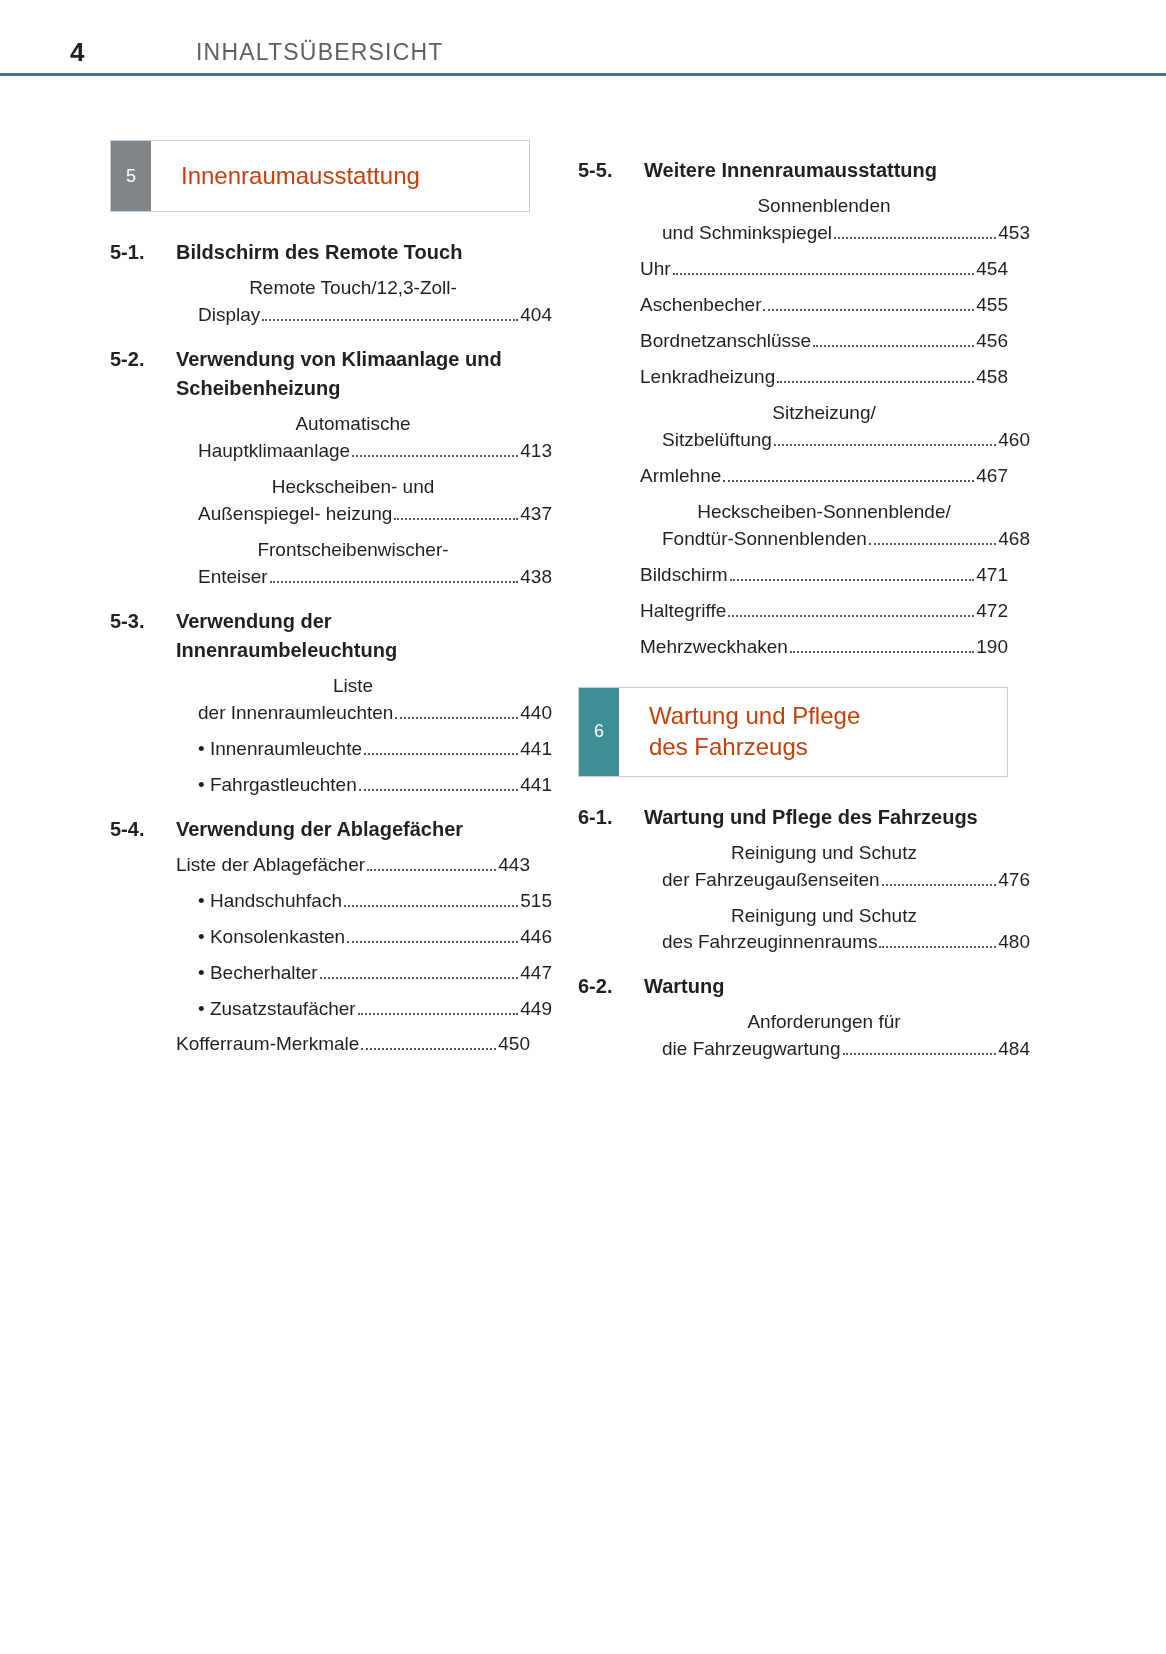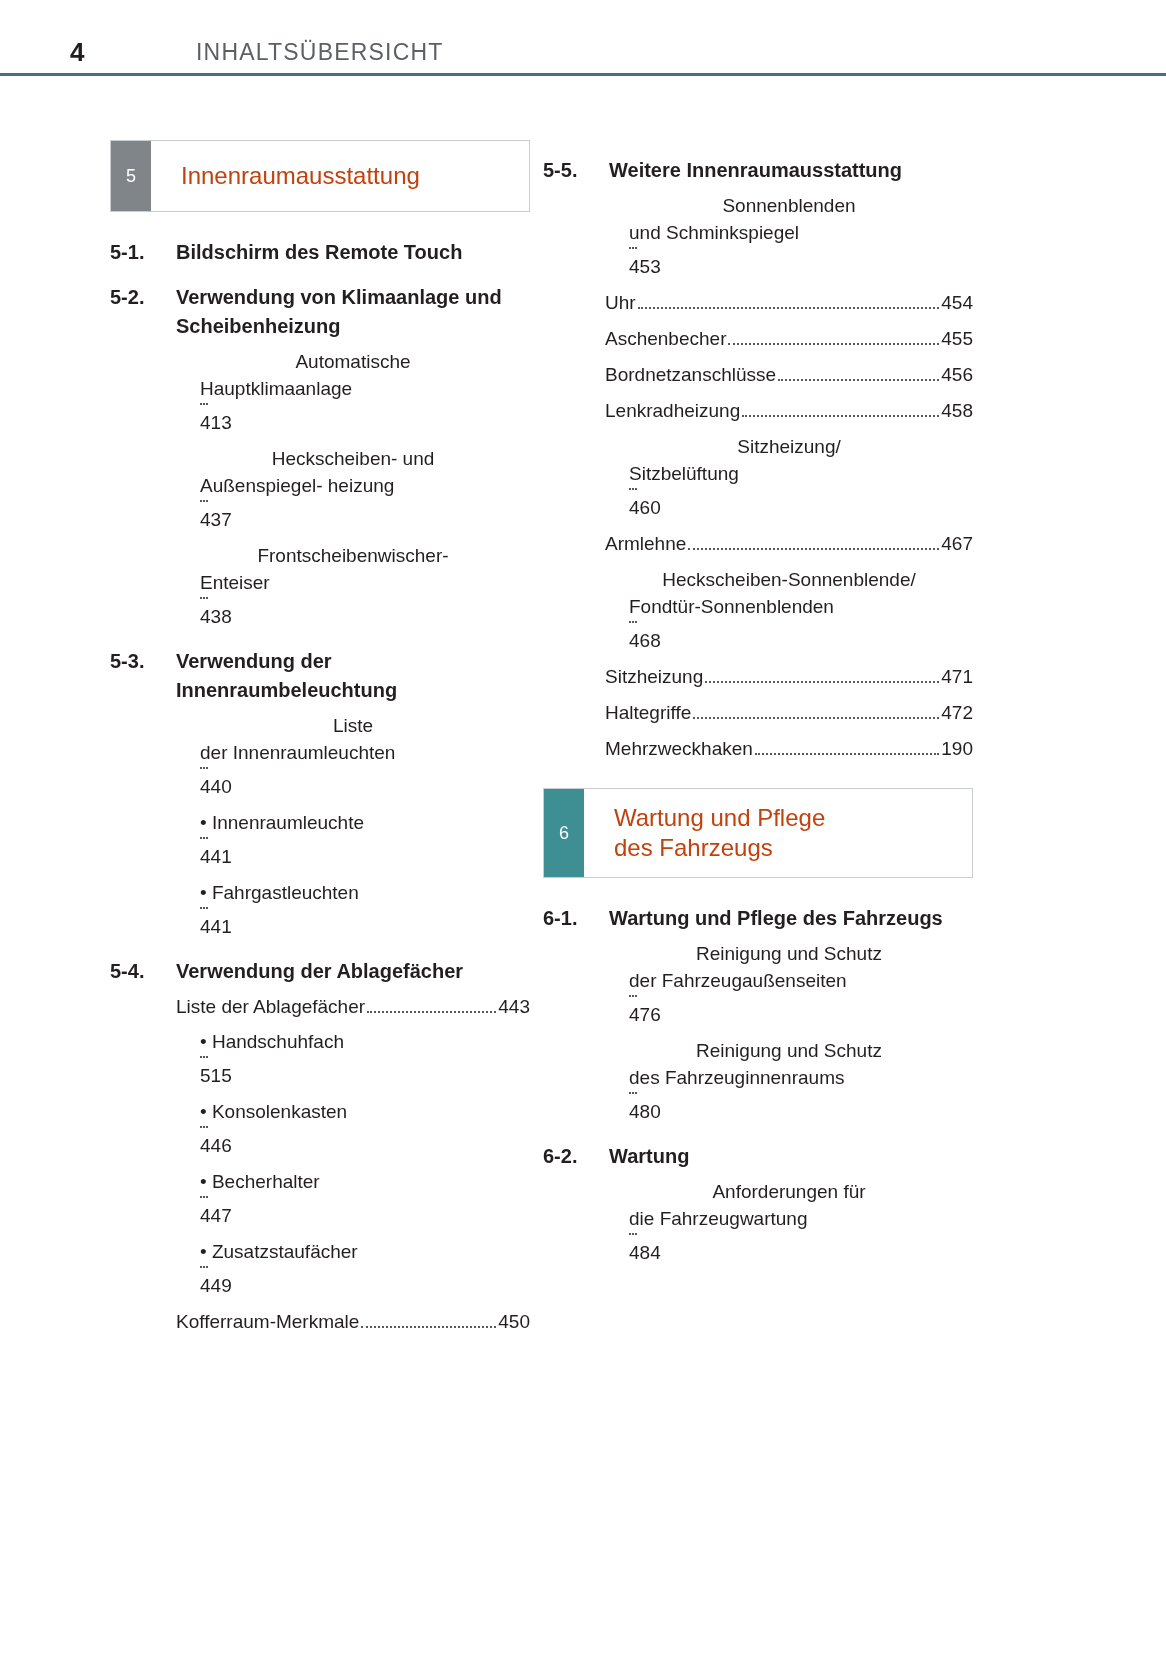--- a/index.html
+++ b/index.html
@@ -57,21 +57,21 @@
     background: #4b6e86;
   }
 
   
   .col {
     position: absolute;
     top: 140px;
     width: 420px;
   }
   .col-left { left: 110px; }
-  .col-right { left: 543px; width: 430px; }
+  .col-right { left: 578px; width: 430px; }
 
   
   .chapter {
     display: flex;
     align-items: stretch;
     border: 1px solid #c9cdd0;
     background: #ffffff;
     box-sizing: border-box;
     margin-bottom: 26px;
   }
@@ -136,21 +136,21 @@
   }
   .entry .line1 {
     display: block;
     text-align: center;
   }
   .leader-row {
     display: flex;
     align-items: baseline;
     width: 100%;
   }
-  .leader-row.indent { padding-left: 22px; flex-direction: column; }
+  .leader-row.indent { padding-left: 22px; }
   .leader-text {
     white-space: nowrap;
   }
   .dots {
     flex: 1 1 auto;
     border-bottom: 2px dotted #55595c;
     margin: 0 2px 5px 2px;
     min-width: 8px;
     height: 0;
   }
@@ -174,20 +174,30 @@
     <div class="chapter">
       <div class="chapter-num gray">5</div>
       <div class="chapter-title">Innenraumausstattung</div>
     </div>
     <div id="left-sections">
         <div class="section">
           <div class="section-head">
             <div class="sec-no">5-1.</div>
             <div class="sec-title">Bildschirm des Remote Touch</div>
           </div>
+          <div class="entries">
+            <div class="entry">
+              <span class="line1">Remote Touch/12,3-Zoll-</span>
+              <div class="leader-row indent">
+                <span class="leader-text">Display</span>
+                <span class="dots"></span>
+                <span class="pagenum">404</span>
+              </div>
+            </div>
+          </div>
         </div>
         <div class="section">
           <div class="section-head">
             <div class="sec-no">5-2.</div>
             <div class="sec-title">Verwendung von Klimaanlage und Scheibenheizung</div>
           </div>
           <div class="entries">
             <div class="entry">
               <span class="line1">Automatische</span>
               <div class="leader-row indent">
@@ -359,21 +369,21 @@
             <div class="entry">
               <span class="line1">Heckscheiben-Sonnenblende/</span>
               <div class="leader-row indent">
                 <span class="leader-text">Fondtür-Sonnenblenden</span>
                 <span class="dots"></span>
                 <span class="pagenum">468</span>
               </div>
             </div>
             <div class="entry">
               <div class="leader-row">
-                <span class="leader-text">Sitzheizung</span>
+                <span class="leader-text">Bildschirm</span>
                 <span class="dots"></span>
                 <span class="pagenum">471</span>
               </div>
             </div>
             <div class="entry">
               <div class="leader-row">
                 <span class="leader-text">Haltegriffe</span>
                 <span class="dots"></span>
                 <span class="pagenum">472</span>
               </div>

